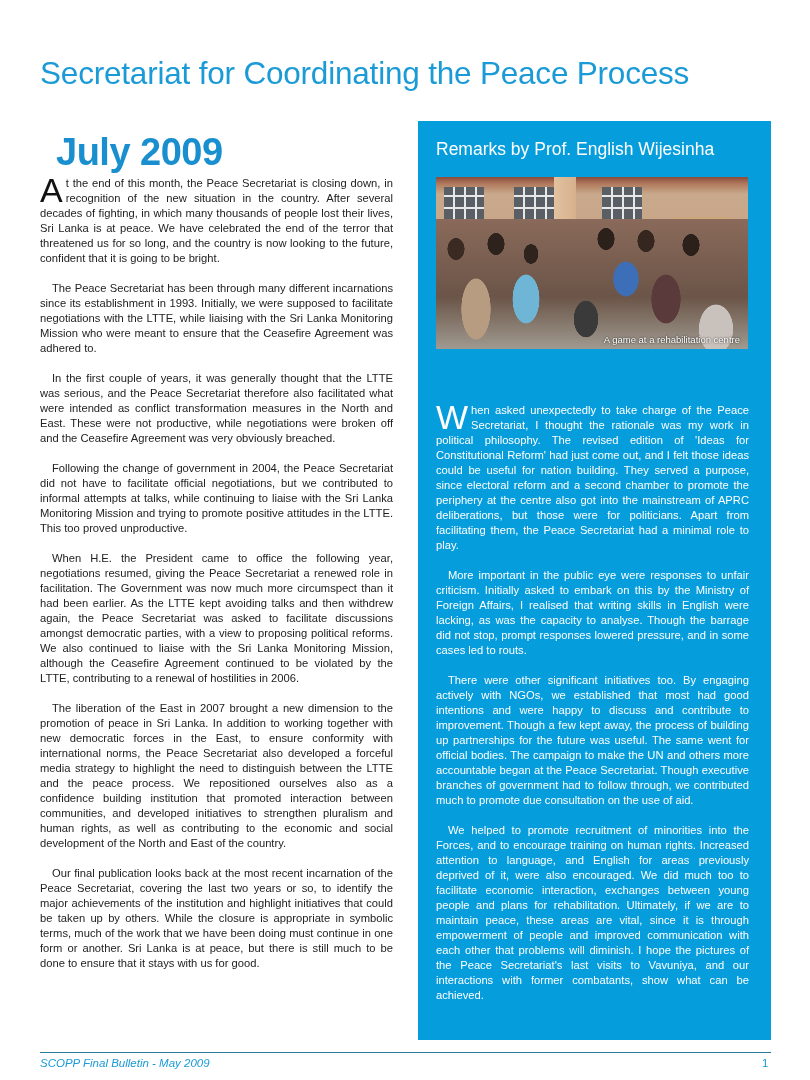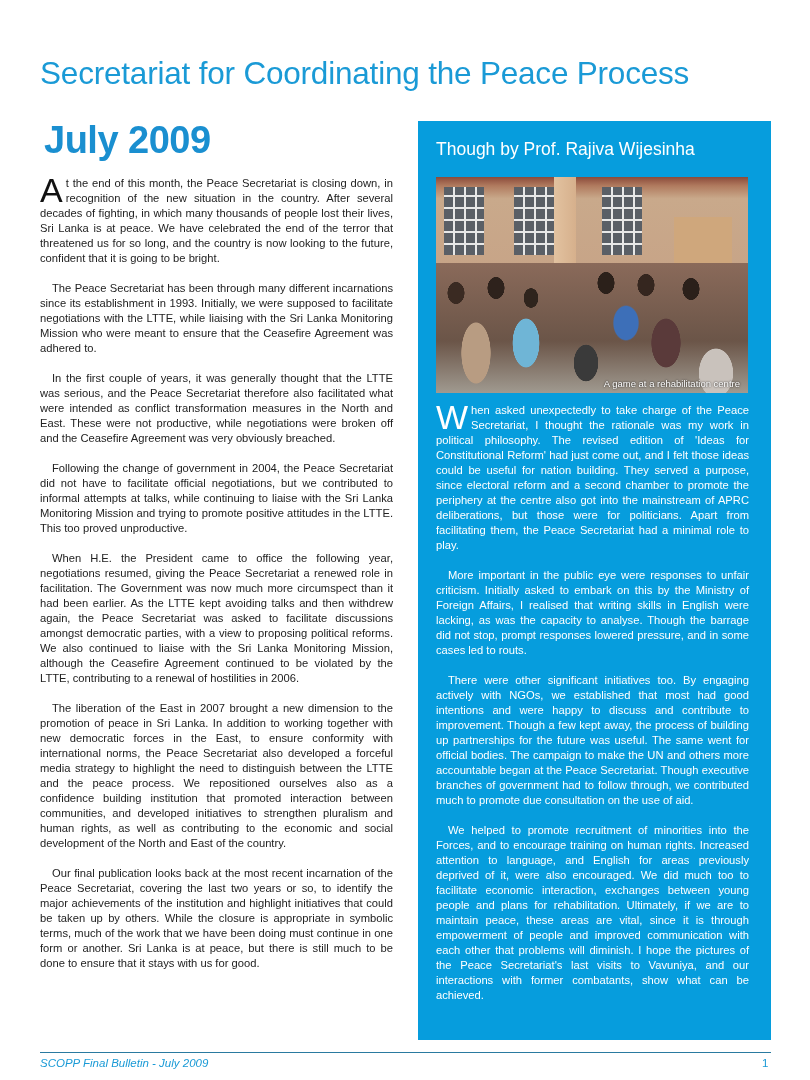--- a/index.html
+++ b/index.html
@@ -3,38 +3,38 @@
 <meta charset="utf-8">
 <style>
   html, body { margin: 0; padding: 0; background: #ffffff; }
   body { width: 810px; height: 1080px; position: relative; overflow: hidden;
          font-family: "Liberation Sans", sans-serif; color: #1a1a1a; }
 
   .org-title { position: absolute; left: 40px; top: 55px; margin: 0;
                font-size: 31.5px; font-weight: normal; color: #1a9ad6;
                letter-spacing: -0.2px; white-space: nowrap; text-align: right; }
 
-  .issue-date { position: absolute; left: 40px; top: 115px; margin: 4px;
+  .issue-date { position: absolute; left: 40px; top: 115px; margin: 16px;
                 font-size: 38px; font-weight: bold; color: #1a8fd0;
                 letter-spacing: -0.5px; }
 
   .left-col { position: absolute; left: 40px; top: 176px; width: 353px;
               font-size: 11.2px; line-height: 15px; text-align: justify; color: #222; }
   .left-col p { margin: 0 0 15px 0; text-indent: 12px; }
   .left-col p.first { text-indent: 0; }
 
   .drop { float: left; font-size: 34px; line-height: 27px; margin: 1px 3px -2px 0;
           font-weight: normal; color: #111; }
 
   .box { position: absolute; left: 418px; top: 121px; width: 353px; height: 919px;
          background: #069ddd; }
   .box-title { position: absolute; left: 18px; top: 18px; margin: 0;
                font-size: 17.5px; font-weight: normal; color: #ffffff; white-space: nowrap; }
 
-  .photo { position: absolute; left: 18px; top: 56px; width: 312px; height: 216px;
+  .photo { position: absolute; left: 18px; top: 56px; width: 312px; height: 172px;
            overflow: hidden;
            background:
              linear-gradient(180deg, #8a4a3a 0%, #b07a5e 4%, #c9a98b 10%, #c7a487 45%, #7b5a46 58%, #4a3a30 100%); }
   .photo .win { position: absolute; top: 10px; width: 40px; height: 68px;
                 background:
                   repeating-linear-gradient(90deg, transparent 0 9px, #e8e8e8 9px 11px),
                   repeating-linear-gradient(0deg, transparent 0 10px, #e8e8e8 10px 12px),
                   #5a5f66; }
   .photo .pillar { position: absolute; top: 0; left: 118px; width: 22px; height: 206px;
                    background: linear-gradient(90deg, #e2c2a0, #d6b08c); }
@@ -77,35 +77,35 @@
   <p class="first"><span class="drop">A</span><span>t the end of this month, the Peace Secretariat is closing down, in recognition of the new situation in the country. After several decades of fighting, in which many thousands of people lost their lives, Sri Lanka is at peace. We have celebrated the end of the terror that threatened us for so long, and the country is now looking to the future, confident that it is going to be bright.</span></p>
   <p>The Peace Secretariat has been through many different incarnations since its establishment in 1993. Initially, we were supposed to facilitate negotiations with the LTTE, while liaising with the Sri Lanka Monitoring Mission who were meant to ensure that the Ceasefire Agreement was adhered to.</p>
   <p>In the first couple of years, it was generally thought that the LTTE was serious, and the Peace Secretariat therefore also facilitated what were intended as conflict transformation measures in the North and East. These were not productive, while negotiations were broken off and the Ceasefire Agreement was very obviously breached.</p>
   <p>Following the change of government in 2004, the Peace Secretariat did not have to facilitate official negotiations, but we contributed to informal attempts at talks, while continuing to liaise with the Sri Lanka Monitoring Mission and trying to promote positive attitudes in the LTTE. This too proved unproductive.</p>
   <p>When H.E. the President came to office the following year, negotiations resumed, giving the Peace Secretariat a renewed role in facilitation. The Government was now much more circumspect than it had been earlier. As the LTTE kept avoiding talks and then withdrew again, the Peace Secretariat was asked to facilitate discussions amongst democratic parties, with a view to proposing political reforms. We also continued to liaise with the Sri Lanka Monitoring Mission, although the Ceasefire Agreement continued to be violated by the LTTE, contributing to a renewal of hostilities in 2006.</p>
   <p>The liberation of the East in 2007 brought a new dimension to the promotion of peace in Sri Lanka. In addition to working together with new democratic forces in the East, to ensure conformity with international norms, the Peace Secretariat also developed a forceful media strategy to highlight the need to distinguish between the LTTE and the peace process. We repositioned ourselves also as a confidence building institution that promoted interaction between communities, and developed initiatives to strengthen pluralism and human rights, as well as contributing to the economic and social development of the North and East of the country.</p>
   <p>Our final publication looks back at the most recent incarnation of the Peace Secretariat, covering the last two years or so, to identify the major achievements of the institution and highlight initiatives that could be taken up by others. While the closure is appropriate in symbolic terms, much of the work that we have been doing must continue in one form or another. Sri Lanka is at peace, but there is still much to be done to ensure that it stays with us for good.</p>
 </div>
 
 <div class="box">
-  <h3 class="box-title">Though by Prof. Rajiva Wijesinha</h3>
+  <h3 class="box-title">Remarks by Prof. English Wijesinha</h3>
 
   <div class="photo">
     <div class="win" style="left:8px"></div>
     <div class="win" style="left:78px"></div>
     <div class="pillar"></div>
     <div class="win" style="left:166px"></div>
     <div class="door"></div>
     <div class="crowd"></div>
     <span class="photo-caption">A game at a rehabilitation centre</span>
   </div>
 
   <div class="box-text">
     <p class="first"><span class="drop">W</span><span>hen asked unexpectedly to take charge of the Peace Secretariat, I thought the rationale was my work in political philosophy. The revised edition of 'Ideas for Constitutional Reform' had just come out, and I felt those ideas could be useful for nation building. They served a purpose, since electoral reform and a second chamber to promote the periphery at the centre also got into the mainstream of APRC deliberations, but those were for politicians. Apart from facilitating them, the Peace Secretariat had a minimal role to play.</span></p>
     <p>More important in the public eye were responses to unfair criticism. Initially asked to embark on this by the Ministry of Foreign Affairs, I realised that writing skills in English were lacking, as was the capacity to analyse. Though the barrage did not stop, prompt responses lowered pressure, and in some cases led to routs.</p>
     <p>There were other significant initiatives too. By engaging actively with NGOs, we established that most had good intentions and were happy to discuss and contribute to improvement. Though a few kept away, the process of building up partnerships for the future was useful. The same went for official bodies. The campaign to make the UN and others more accountable began at the Peace Secretariat. Though executive branches of government had to follow through, we contributed much to promote due consultation on the use of aid.</p>
     <p>We helped to promote recruitment of minorities into the Forces, and to encourage training on human rights. Increased attention to language, and English for areas previously deprived of it, were also encouraged. We did much too to facilitate economic interaction, exchanges between young people and plans for rehabilitation. Ultimately, if we are to maintain peace, these areas are vital, since it is through empowerment of people and improved communication with each other that problems will diminish. I hope the pictures of the Peace Secretariat's last visits to Vavuniya, and our interactions with former combatants, show what can be achieved.</p>
   </div>
 </div>
 
 <div class="footer-rule"></div>
-<div class="footer-left">SCOPP Final Bulletin - July 2009</div>
+<div class="footer-left">SCOPP Final Bulletin - May 2009</div>
 <div class="footer-page">1</div>
 
 </body></html>

